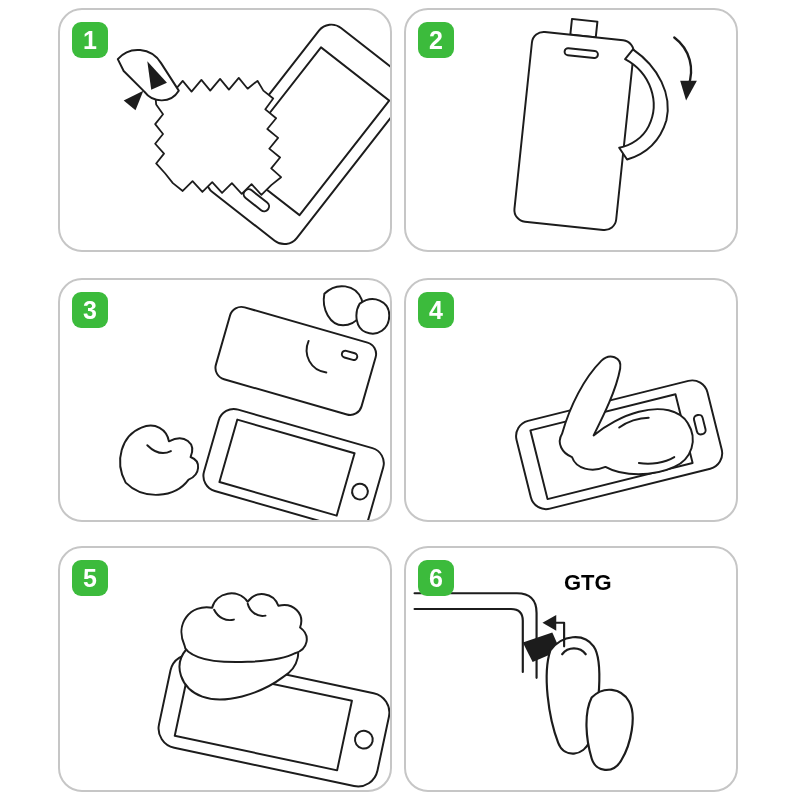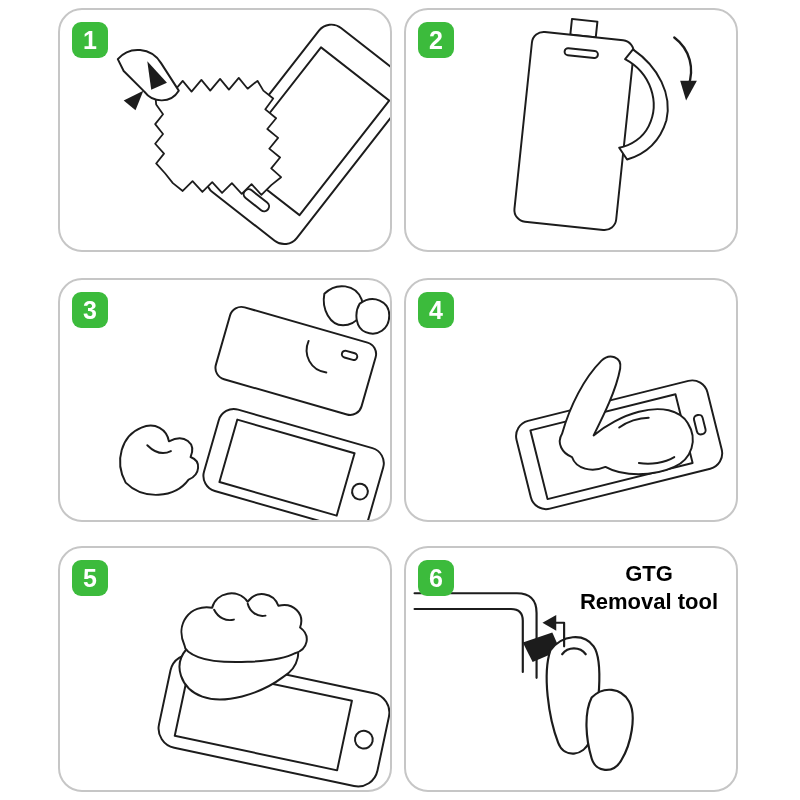--- a/index.html
+++ b/index.html
@@ -17,22 +17,22 @@
   .p4{left:404px;top:278px;width:334px;height:244px;}
   .p5{left:58px;top:546px;width:334px;height:246px;}
   .p6{left:404px;top:546px;width:334px;height:246px;}
   .badge{
     position:absolute;left:12px;top:12px;width:36px;height:36px;
     background:#3cbb3c;border-radius:9px;display:flex;align-items:center;justify-content:center;
     color:#ffffff;font-weight:bold;font-size:25px;z-index:3;
   }
   .art{position:absolute;left:0;top:0;width:100%;height:100%;z-index:1;}
   .tool-label{
-    position:absolute;left:158px;top:12px;width:170px;z-index:2;
-    text-align:center;color:#000000;font-weight:700;font-size:22px;line-height:1.25;
+    position:absolute;left:158px;top:21px;width:170px;z-index:2;
+    text-align:left;color:#000000;font-weight:700;font-size:22px;line-height:1.25;
   }
 </style>
 </head>
 <body>
 
 <div class="sheet">
 
   <div class="panel p1">
     <div class="badge">
       <span>1</span>
@@ -130,21 +130,20 @@
       <path d="M190,56 C192,64 200,70 208,68"></path>
     </svg>
   </div>
 
   <div class="panel p6">
     <div class="badge">
       <span>6</span>
     </div>
     <div class="tool-label">
       <div>GTG</div>
-      <div>Removal tool</div>
     </div>
     <svg class="art" viewBox="0 0 334 246" fill="none" stroke="#1c1c1c" stroke-width="2.2" stroke-linecap="round" stroke-linejoin="round">
       <path d="M8,46 L112,46 Q132,46 132,66 L132,132"></path>
       <path d="M8,62 L106,62 Q118,62 118,74 L118,126"></path>
       <polygon fill="#1c1c1c" stroke="none" points="118,96 148,86 156,104 128,116"></polygon>
       <path fill="#ffffff" d="M146,104 C158,88 180,86 190,100 C200,114 196,168 186,196 C180,212 160,214 154,198 C144,172 138,128 146,104 Z"></path>
       <path d="M158,108 C164,100 176,100 182,108"></path>
       <path fill="#ffffff" d="M188,152 C200,140 218,142 226,156 C234,170 228,200 218,216 C210,230 192,228 188,214 C182,194 180,168 188,152 Z"></path>
       <path d="M160,100 L160,76 L150,76"></path>
       <polygon fill="#1c1c1c" stroke="none" points="152,68 138,76 152,84"></polygon>

